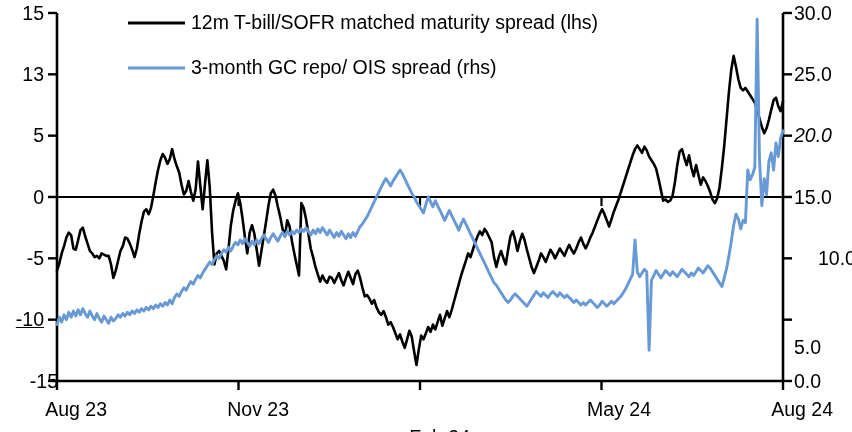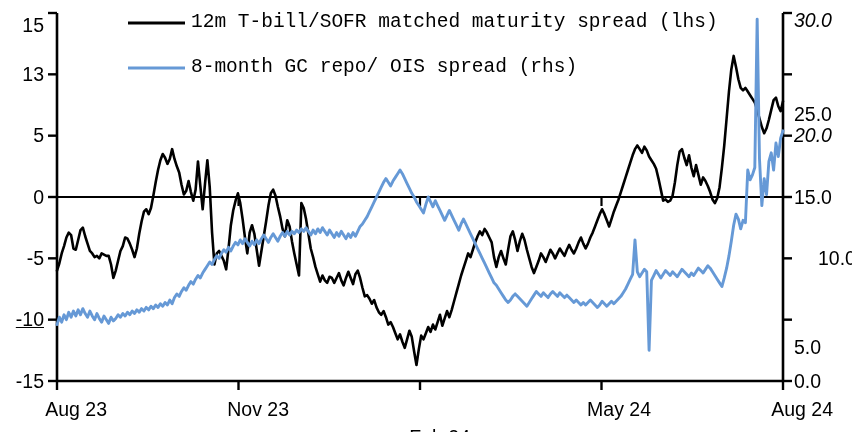--- a/index.html
+++ b/index.html
@@ -17,21 +17,21 @@
     color:#000000;
     white-space:nowrap;
     line-height:1;
   }
   .ylabel-left  { text-align:right; }
   .ylabel-right { text-align:left; }
   .xlabel       { text-align:right; }
 
   .legend-text {
     position:absolute;
-    font-family:Liberation Mono, monospace;
+    font-family:Liberation Sans, sans-serif;
     font-size:19.5px;
     color:#000000;
     white-space:nowrap;
     line-height:1;
   }
 </style>
 </head>
 <body>
 
 <div id="chart-root">
@@ -78,32 +78,32 @@
       </g>
 
     <path id="series-1" fill="none" stroke="#000000" stroke-width="2.6" stroke-linejoin="round" stroke-linecap="round" d="M57.00 270.60 L59.35 263.24 L61.70 253.43 L64.05 246.07 L66.40 237.48 L68.75 232.57 L71.10 235.03 L73.45 248.52 L75.80 249.75 L78.15 239.93 L80.50 230.12 L82.84 227.67 L85.19 236.25 L87.54 243.61 L89.89 250.97 L92.24 253.43 L94.59 257.11 L96.94 255.88 L99.29 258.33 L101.64 253.43 L103.99 254.65 L106.34 255.88 L108.69 255.88 L111.04 264.47 L113.39 277.96 L115.74 270.60 L118.09 260.79 L120.44 250.97 L122.79 246.07 L125.14 237.48 L127.49 238.71 L129.83 243.61 L132.18 249.75 L134.53 257.11 L136.88 248.52 L139.23 233.80 L141.58 221.53 L143.93 211.72 L146.28 209.27 L148.63 214.17 L150.98 208.04 L153.33 195.77 L155.68 182.28 L158.03 170.01 L160.38 160.20 L162.73 154.07 L165.08 157.75 L167.43 163.88 L169.78 158.97 L172.13 149.16 L174.48 158.97 L176.83 166.33 L179.17 172.47 L181.52 184.73 L183.87 194.55 L186.22 190.87 L188.57 181.05 L190.92 192.09 L193.27 200.68 L195.62 189.64 L197.97 161.43 L200.32 185.96 L202.67 209.27 L205.02 183.51 L207.37 160.20 L209.72 187.19 L212.07 232.57 L214.42 264.47 L216.77 253.43 L219.12 250.97 L221.47 255.88 L223.82 260.79 L226.17 269.37 L228.51 248.52 L230.86 225.21 L233.21 210.49 L235.56 200.68 L237.91 193.32 L240.26 203.13 L242.61 219.08 L244.96 237.48 L247.31 253.43 L249.66 232.57 L252.01 225.21 L254.36 233.80 L256.71 249.75 L259.06 265.69 L261.41 250.97 L263.76 236.25 L266.11 221.53 L268.46 205.59 L270.81 193.32 L273.16 189.64 L275.50 195.77 L277.85 206.81 L280.20 216.63 L282.55 228.89 L284.90 236.25 L287.25 220.31 L289.60 226.44 L291.95 241.16 L294.30 253.43 L296.65 264.47 L299.00 275.51 L301.35 203.13 L303.70 208.04 L306.05 219.08 L308.40 233.80 L310.75 248.52 L313.10 257.11 L315.45 266.92 L317.80 274.28 L320.15 281.64 L322.50 275.51 L324.84 280.41 L327.19 282.87 L329.54 276.73 L331.89 277.96 L334.24 282.87 L336.59 277.96 L338.94 273.05 L341.29 280.41 L343.64 285.32 L345.99 277.96 L348.34 271.83 L350.69 277.96 L353.04 284.09 L355.39 274.28 L357.74 270.60 L360.09 277.96 L362.44 287.77 L364.79 296.36 L367.14 295.13 L369.49 298.81 L371.83 303.72 L374.18 300.04 L376.53 307.40 L378.88 312.31 L381.23 314.76 L383.58 311.08 L385.93 317.21 L388.28 324.57 L390.63 322.12 L392.98 327.03 L395.33 333.16 L397.68 339.29 L400.03 334.39 L402.38 341.75 L404.73 347.88 L407.08 339.29 L409.43 330.71 L411.78 336.84 L414.13 351.56 L416.48 365.05 L418.83 349.11 L421.17 335.61 L423.52 339.29 L425.87 333.16 L428.22 327.03 L430.57 331.93 L432.92 324.57 L435.27 329.48 L437.62 322.12 L439.97 314.76 L442.32 325.80 L444.67 318.44 L447.02 311.08 L449.37 317.21 L451.72 309.85 L454.07 301.27 L456.42 292.68 L458.77 284.09 L461.12 275.51 L463.47 268.15 L465.82 260.79 L468.17 253.43 L470.51 257.11 L472.86 249.75 L475.21 242.39 L477.56 236.25 L479.91 231.35 L482.26 235.03 L484.61 228.89 L486.96 232.57 L489.31 237.48 L491.66 242.39 L494.01 257.11 L496.36 266.92 L498.71 257.11 L501.06 250.97 L503.41 258.33 L505.76 264.47 L508.11 249.75 L510.46 236.25 L512.81 231.35 L515.16 239.93 L517.50 250.97 L519.85 241.16 L522.20 233.80 L524.55 239.93 L526.90 249.75 L529.25 258.33 L531.60 266.92 L533.95 273.05 L536.30 266.92 L538.65 260.79 L541.00 253.43 L543.35 257.11 L545.70 262.01 L548.05 255.88 L550.40 249.75 L552.75 253.43 L555.10 258.33 L557.45 253.43 L559.80 248.52 L562.15 252.20 L564.50 255.88 L566.84 249.75 L569.19 244.84 L571.54 249.75 L573.89 253.43 L576.24 248.52 L578.59 242.39 L580.94 237.48 L583.29 243.61 L585.64 248.52 L587.99 243.61 L590.34 237.48 L592.69 232.57 L595.04 226.44 L597.39 220.31 L599.74 214.17 L602.09 209.27 L604.44 214.17 L606.79 220.31 L609.14 226.44 L611.49 219.08 L613.83 211.72 L616.18 205.59 L618.53 199.45 L620.88 192.09 L623.23 184.73 L625.58 177.37 L627.93 170.01 L630.28 162.65 L632.63 155.29 L634.98 149.16 L637.33 145.48 L639.68 149.16 L642.03 152.84 L644.38 146.71 L646.73 150.39 L649.08 156.52 L651.43 160.20 L653.78 163.88 L656.13 168.79 L658.48 178.60 L660.83 189.64 L663.17 200.68 L665.52 199.45 L667.87 201.91 L670.22 200.68 L672.57 195.77 L674.92 182.28 L677.27 165.11 L679.62 151.61 L681.97 149.16 L684.32 157.75 L686.67 165.11 L689.02 155.29 L691.37 167.56 L693.72 176.15 L696.07 165.11 L698.42 174.92 L700.77 184.73 L703.12 177.37 L705.47 181.05 L707.82 185.96 L710.17 192.09 L712.51 199.45 L714.86 203.13 L717.21 198.23 L719.56 187.19 L721.91 167.56 L724.26 145.48 L726.61 118.49 L728.96 91.51 L731.31 69.43 L733.66 55.93 L736.01 66.97 L738.36 79.24 L740.71 87.83 L743.06 90.28 L745.41 87.83 L747.76 91.51 L750.11 95.19 L752.46 98.87 L754.81 102.55 L757.16 109.91 L759.50 118.49 L761.85 127.08 L764.20 133.21 L766.55 128.31 L768.90 119.72 L771.25 109.91 L773.60 100.09 L775.95 97.64 L778.30 106.23 L780.65 111.13 L783.00 101.32"></path>
     <path id="series-2" fill="none" stroke="#6699d6" stroke-width="2.9" stroke-linejoin="round" stroke-linecap="round" d="M57.00 324.57 L59.35 317.21 L61.70 322.12 L64.05 314.76 L66.40 319.67 L68.75 312.31 L71.10 317.21 L73.45 311.08 L75.80 315.99 L78.15 309.85 L80.50 314.76 L82.84 308.63 L85.19 313.53 L87.54 317.21 L89.89 311.08 L92.24 315.99 L94.59 319.67 L96.94 313.53 L99.29 318.44 L101.64 322.12 L103.99 315.99 L106.34 319.67 L108.69 323.35 L111.04 317.21 L113.39 320.89 L115.74 318.44 L118.09 314.76 L120.44 317.21 L122.79 313.53 L125.14 315.99 L127.49 312.31 L129.83 314.76 L132.18 311.08 L134.53 313.53 L136.88 309.85 L139.23 312.31 L141.58 308.63 L143.93 311.08 L146.28 307.40 L148.63 309.85 L150.98 306.17 L153.33 308.63 L155.68 304.95 L158.03 307.40 L160.38 303.72 L162.73 306.17 L165.08 302.49 L167.43 304.95 L169.78 300.04 L172.13 303.72 L174.48 297.59 L176.83 293.91 L179.17 296.36 L181.52 291.45 L183.87 287.77 L186.22 290.23 L188.57 285.32 L190.92 281.64 L193.27 284.09 L195.62 279.19 L197.97 275.51 L200.32 277.96 L202.67 273.05 L205.02 269.37 L207.37 265.69 L209.72 262.01 L212.07 264.47 L214.42 259.56 L216.77 255.88 L219.12 258.33 L221.47 253.43 L223.82 249.75 L226.17 252.20 L228.51 247.29 L230.86 250.97 L233.21 246.07 L235.56 242.39 L237.91 244.84 L240.26 239.93 L242.61 243.61 L244.96 238.71 L247.31 242.39 L249.66 246.07 L252.01 241.16 L254.36 244.84 L256.71 239.93 L259.06 243.61 L261.41 238.71 L263.76 235.03 L266.11 238.71 L268.46 242.39 L270.81 237.48 L273.16 233.80 L275.50 237.48 L277.85 241.16 L280.20 236.25 L282.55 232.57 L284.90 236.25 L287.25 231.35 L289.60 235.03 L291.95 231.35 L294.30 233.80 L296.65 230.12 L299.00 232.57 L301.35 228.89 L303.70 231.35 L306.05 227.67 L308.40 231.35 L310.75 235.03 L313.10 230.12 L315.45 233.80 L317.80 228.89 L320.15 232.57 L322.50 227.67 L324.84 231.35 L327.19 235.03 L329.54 230.12 L331.89 233.80 L334.24 237.48 L336.59 232.57 L338.94 236.25 L341.29 231.35 L343.64 235.03 L345.99 238.71 L348.34 233.80 L350.69 237.48 L353.04 232.57 L355.39 236.25 L357.74 231.35 L360.09 226.44 L362.44 223.99 L364.79 220.31 L367.14 216.63 L369.49 211.72 L371.83 206.81 L374.18 201.91 L376.53 197.00 L378.88 192.09 L381.23 187.19 L383.58 182.28 L385.93 178.60 L388.28 182.28 L390.63 185.96 L392.98 181.05 L395.33 177.37 L397.68 173.69 L400.03 170.01 L402.38 173.69 L404.73 178.60 L407.08 183.51 L409.43 188.41 L411.78 193.32 L414.13 197.00 L416.48 201.91 L418.83 205.59 L421.17 209.27 L423.52 212.95 L425.87 204.36 L428.22 197.00 L430.57 201.91 L432.92 206.81 L435.27 200.68 L437.62 205.59 L439.97 210.49 L442.32 215.40 L444.67 220.31 L447.02 215.40 L449.37 210.49 L451.72 215.40 L454.07 220.31 L456.42 225.21 L458.77 230.12 L461.12 223.99 L463.47 219.08 L465.82 223.99 L468.17 228.89 L470.51 233.80 L472.86 238.71 L475.21 243.61 L477.56 248.52 L479.91 253.43 L482.26 258.33 L484.61 263.24 L486.96 268.15 L489.31 273.05 L491.66 277.96 L494.01 282.87 L496.36 285.32 L498.71 289.00 L501.06 292.68 L503.41 296.36 L505.76 300.04 L508.11 302.49 L510.46 300.04 L512.81 296.36 L515.16 293.91 L517.50 296.36 L519.85 298.81 L522.20 301.27 L524.55 303.72 L526.90 306.17 L529.25 302.49 L531.60 298.81 L533.95 295.13 L536.30 291.45 L538.65 293.91 L541.00 296.36 L543.35 292.68 L545.70 295.13 L548.05 297.59 L550.40 293.91 L552.75 291.45 L555.10 293.91 L557.45 296.36 L559.80 292.68 L562.15 295.13 L564.50 297.59 L566.84 295.13 L569.19 297.59 L571.54 300.04 L573.89 302.49 L576.24 300.04 L578.59 302.49 L580.94 304.95 L583.29 302.49 L585.64 304.95 L587.99 302.49 L590.34 300.04 L592.69 302.49 L595.04 304.95 L597.39 307.40 L599.74 304.95 L602.09 301.27 L604.44 303.72 L606.79 306.17 L609.14 303.72 L611.49 301.27 L613.83 303.72 L616.18 301.27 L618.53 298.81 L620.88 296.36 L623.23 292.68 L625.58 289.00 L627.93 284.09 L630.28 279.19 L632.63 274.28 L634.98 239.93 L637.33 271.83 L639.68 276.73 L642.03 273.05 L644.38 269.37 L646.73 271.83 L649.08 350.33 L651.43 280.41 L653.78 275.51 L656.13 270.60 L658.48 274.28 L660.83 277.96 L663.17 274.28 L665.52 270.60 L667.87 273.05 L670.22 275.51 L672.57 271.83 L674.92 274.28 L677.27 276.73 L679.62 273.05 L681.97 269.37 L684.32 271.83 L686.67 274.28 L689.02 276.73 L691.37 273.05 L693.72 275.51 L696.07 271.83 L698.42 268.15 L700.77 270.60 L703.12 273.05 L705.47 269.37 L707.82 265.69 L710.17 268.15 L712.51 271.83 L714.86 275.51 L717.21 279.19 L719.56 282.87 L721.91 286.55 L724.26 277.96 L726.61 268.15 L728.96 255.88 L731.31 241.16 L733.66 225.21 L736.01 214.17 L738.36 219.08 L740.71 228.89 L743.06 220.31 L745.41 222.76 L747.76 170.01 L750.11 179.83 L752.46 174.92 L754.81 167.56 L757.16 19.13 L759.50 158.97 L761.85 205.59 L764.20 178.60 L766.55 194.55 L768.90 161.43 L771.25 152.84 L773.60 170.01 L775.95 143.03 L778.30 156.52 L780.65 138.12 L783.00 130.76"></path>
 
     <line id="legend-line-1" x1="128" y1="23" x2="185" y2="23" stroke="#000000" stroke-width="3.2"></line>
     <line id="legend-line-2" x1="128" y1="68" x2="185" y2="68" stroke="#6699d6" stroke-width="3.2"></line>
   </svg>
 
   <div class="legend-text" style="left:191px; top:13px;">12m T-bill/SOFR matched maturity spread (lhs)</div>
-  <div class="legend-text" style="left:191px; top:58px;">8-month GC repo/ OIS spread (rhs)</div>
+  <div class="legend-text" style="left:191px; top:58px;">3-month GC repo/ OIS spread (rhs)</div>
 
-  <div class="tick-label ylabel-left" style="left:0px; width:44px; top:16px;">15</div>
+  <div class="tick-label ylabel-left" style="left:0px; width:44px; top:4px;">15</div>
   <div class="tick-label ylabel-left" style="left:0px; width:44px; top:65px;">13</div>
   <div class="tick-label ylabel-left" style="left:0px; width:44px; top:126px;">5</div>
   <div class="tick-label ylabel-left" style="left:0px; width:44px; top:188px;">0</div>
   <div class="tick-label ylabel-left" style="left:0px; width:44px; top:249px;">-5</div>
   <div class="tick-label ylabel-left" style="left:0px; width:44px; top:310px;text-decoration:underline;">-10</div>
-  <div class="tick-label ylabel-left" style="left:0px; width:44px; top:372px;">-15</div>
+  <div class="tick-label ylabel-left" style="left:14px; width:44px; top:372px;">-15</div>
 
-  <div class="tick-label ylabel-right" style="left:794px; top:11px;font-style:italic;">30.0</div>
-  <div class="tick-label ylabel-right" style="left:794px; top:65px;margin-top:40px;">25.0</div>
+  <div class="tick-label ylabel-right" style="left:794px; top:4px;">30.0</div>
+  <div class="tick-label ylabel-right" style="left:794px; top:65px;">25.0</div>
   <div class="tick-label ylabel-right" style="left:794px; top:126px;font-style:italic;">20.0</div>
   <div class="tick-label ylabel-right" style="left:794px; top:188px;">15.0</div>
   <div class="tick-label ylabel-right" style="left:794px; top:249px;margin-left:24px;">10.0</div>
   <div class="tick-label ylabel-right" style="left:794px; top:310px;margin-top:28px;">5.0</div>
   <div class="tick-label ylabel-right" style="left:794px; top:372px;">0.0</div>
 
   <div class="tick-label xlabel" style="left:7px;   width:100px; top:400px;">Aug 23</div>
   <div class="tick-label xlabel" style="left:189px; width:100px; top:400px;">Nov 23</div>
   <div class="tick-label xlabel" style="left:370px; width:100px; top:400px;margin-top:28px;">Feb 24</div>
   <div class="tick-label xlabel" style="left:551px; width:100px; top:400px;">May 24</div>

